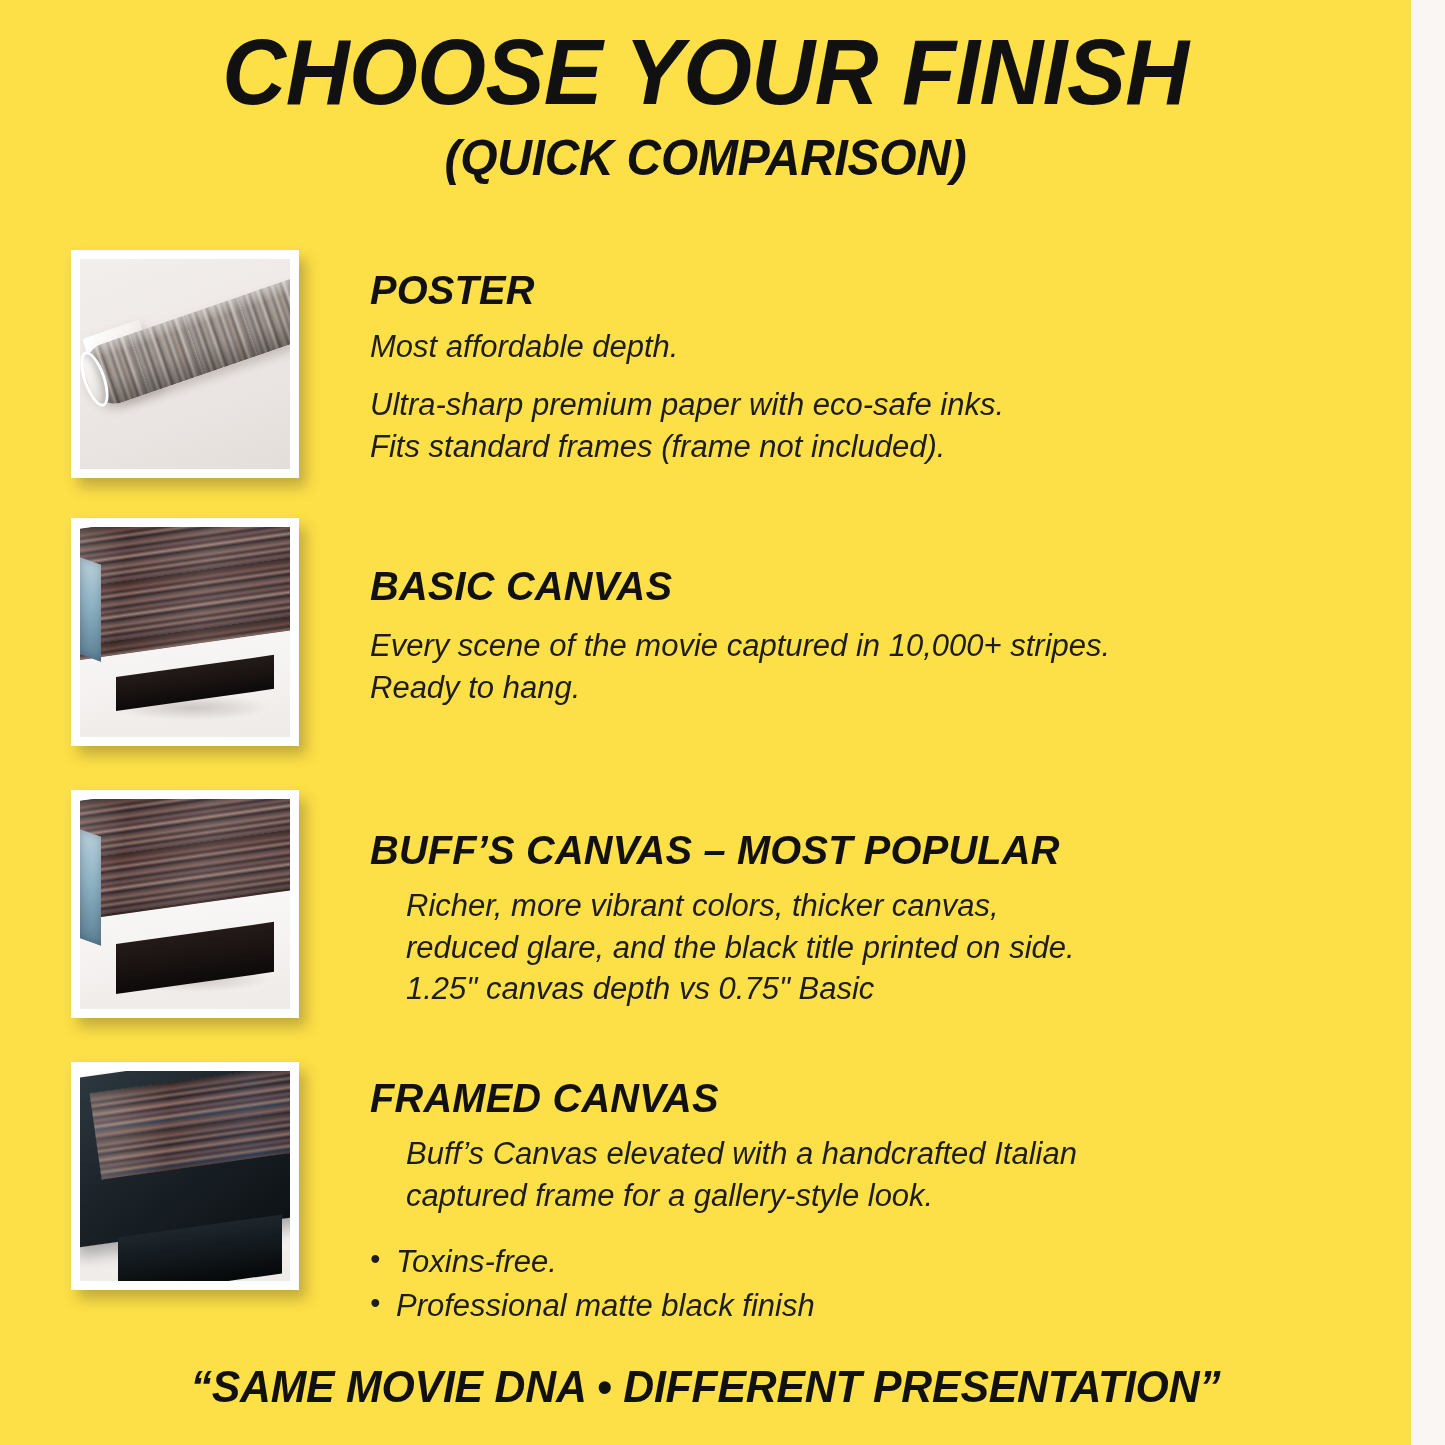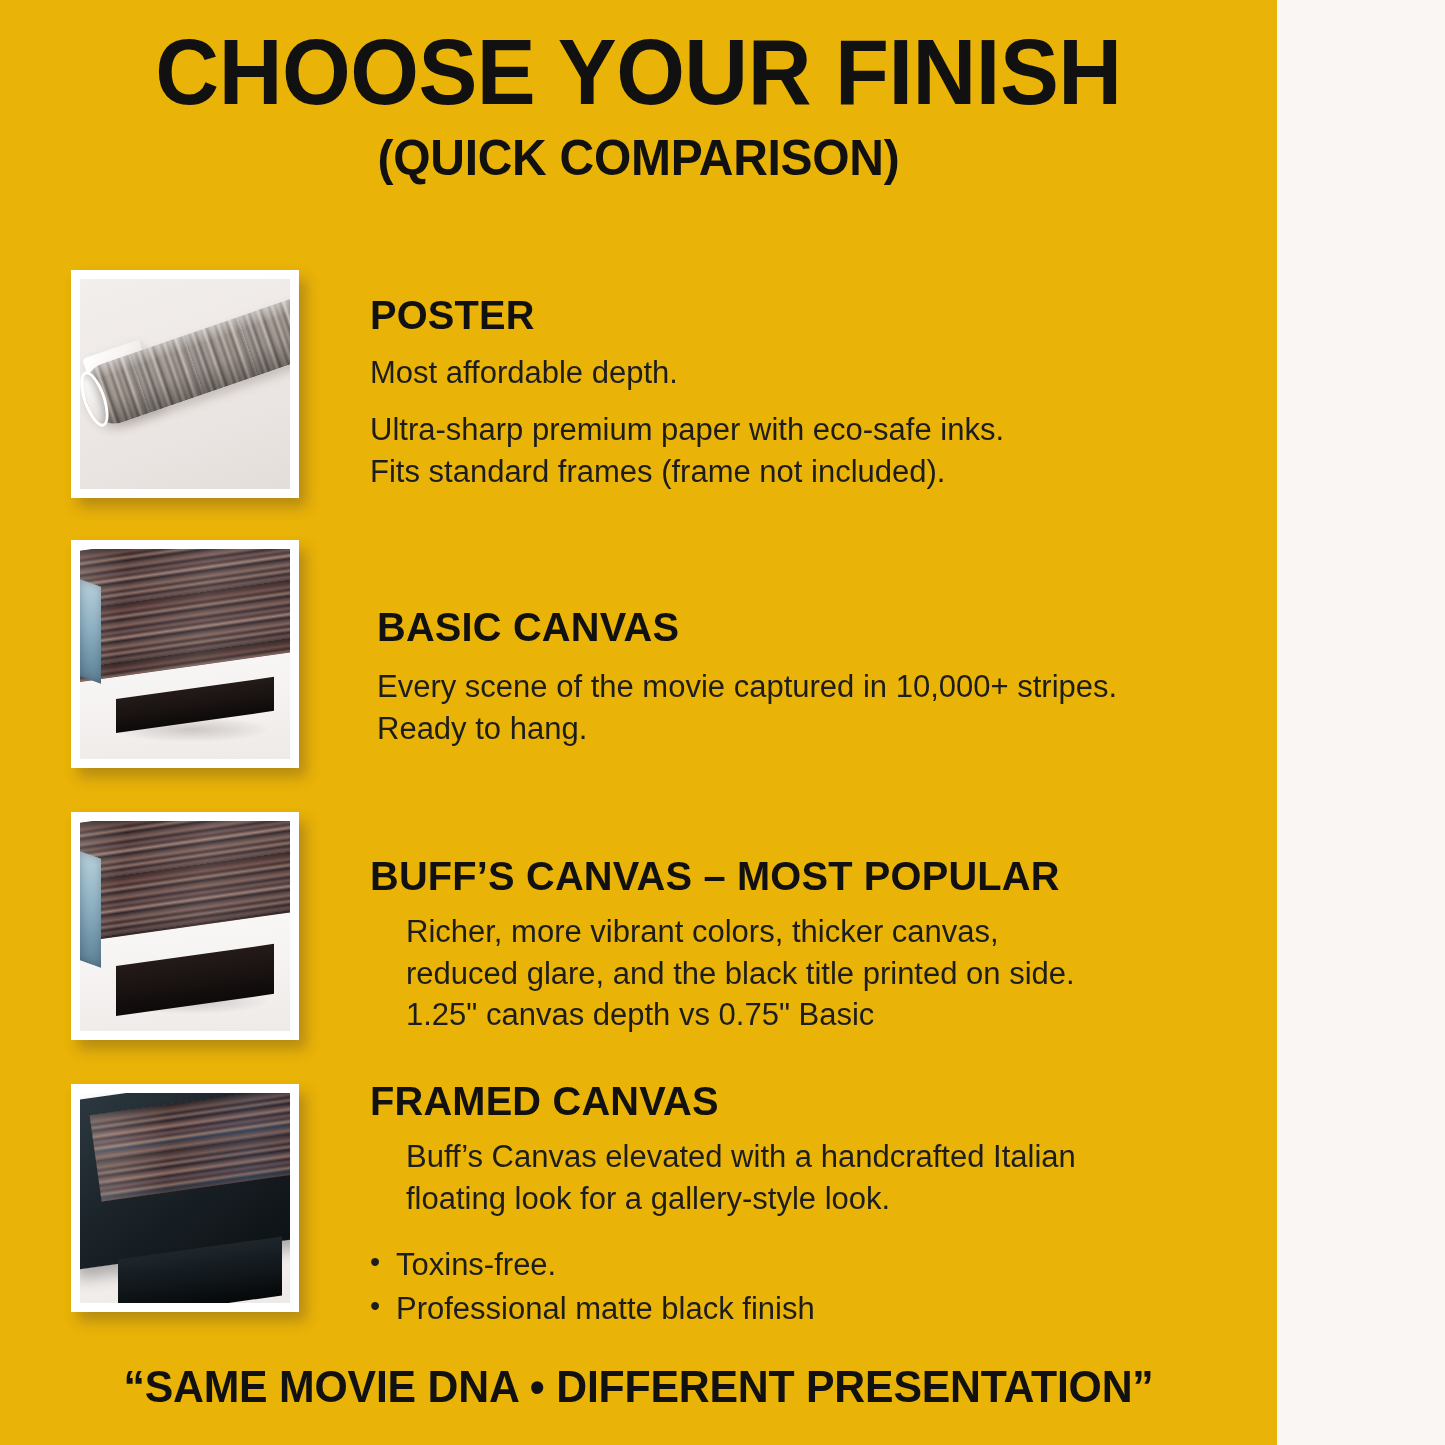--- a/index.html
+++ b/index.html
@@ -3,40 +3,40 @@
 <meta charset="utf-8">
 <style>
   * { margin:0; padding:0; box-sizing:border-box; }
   html, body {
     width:1445px; height:1445px;
     background:#faf6f4;
     font-family:"Liberation Sans", sans-serif;
     -webkit-font-smoothing:antialiased;
     overflow:hidden;
   }
-  .page { position:relative; width:1277px; height:1445px; background:#eab308; }
+  .page { position:relative; width:1411px; height:1445px; background:#fde047;font-style:italic; }
 
   
   .header { width:100%; padding-top:26px; text-align:center; }
   .title {
     font-size:92px; font-weight:700; letter-spacing:-0.5px;
     color:#111111; line-height:1.02;
     font-family:"Liberation Sans", sans-serif;
     transform:scaleX(0.96); transform-origin:center;
   }
   .subtitle {
     margin-top:12px;
     font-size:50px; font-weight:700; color:#111111;
     letter-spacing:-0.3px; line-height:1.05;
     transform:scaleX(0.96); transform-origin:center;
   }
 
   
   .rows { position:absolute; left:0; top:250px; width:1445px; }
-  .row { position:relative; display:flex; align-items:center; }
+  .row { position:relative; display:flex; align-items:flex-start; }
 
   .thumb-wrap { position:relative; width:370px; flex:0 0 370px; display:flex; justify-content:center; }
   .thumb {
     position:relative;
     width:228px; height:228px;
     background:#ffffff;
     padding:9px;
     box-shadow:7px 9px 13px rgba(60,45,40,0.30);
   }
   .thumb-inner { position:relative; width:100%; height:100%; overflow:hidden; background:#f3f0ee; }
@@ -213,21 +213,21 @@
       <div class="text-col" style="padding-top:18px;">
         <div class="sec-title">POSTER</div>
         <div class="lead">Most affordable depth.</div>
         <div class="body">
           <div>Ultra-sharp premium paper with eco-safe inks.</div>
           <div>Fits standard frames (frame not included).</div>
         </div>
       </div>
     </div>
 
-    <div class="row" style="height:272px;gap:7px;">
+    <div class="row" style="height:272px;">
       <div class="thumb-wrap">
         <div class="thumb">
           <div class="thumb-inner">
             <div class="scene-canvas"></div>
             <div class="shadow-pool"></div>
             <div class="canvas-face sheen"></div>
             <div class="canvas-edge-left"></div>
             <div class="canvas-side"></div>
           </div>
         </div>
@@ -273,21 +273,21 @@
               <div class="frame-inner-art"></div>
             </div>
             <div class="frame-deep-side"></div>
           </div>
         </div>
       </div>
       <div class="text-col" style="padding-top:14px;">
         <div class="sec-title">FRAMED CANVAS</div>
         <div class="body tight">
           <div>Buff’s Canvas elevated with a handcrafted Italian</div>
-          <div>floating look for a gallery-style look.</div>
+          <div>captured frame for a gallery-style look.</div>
         </div>
         <ul class="bullets">
           <li>Toxins-free.</li>
           <li>Professional matte black finish</li>
         </ul>
       </div>
     </div>
 
   </div>
 

